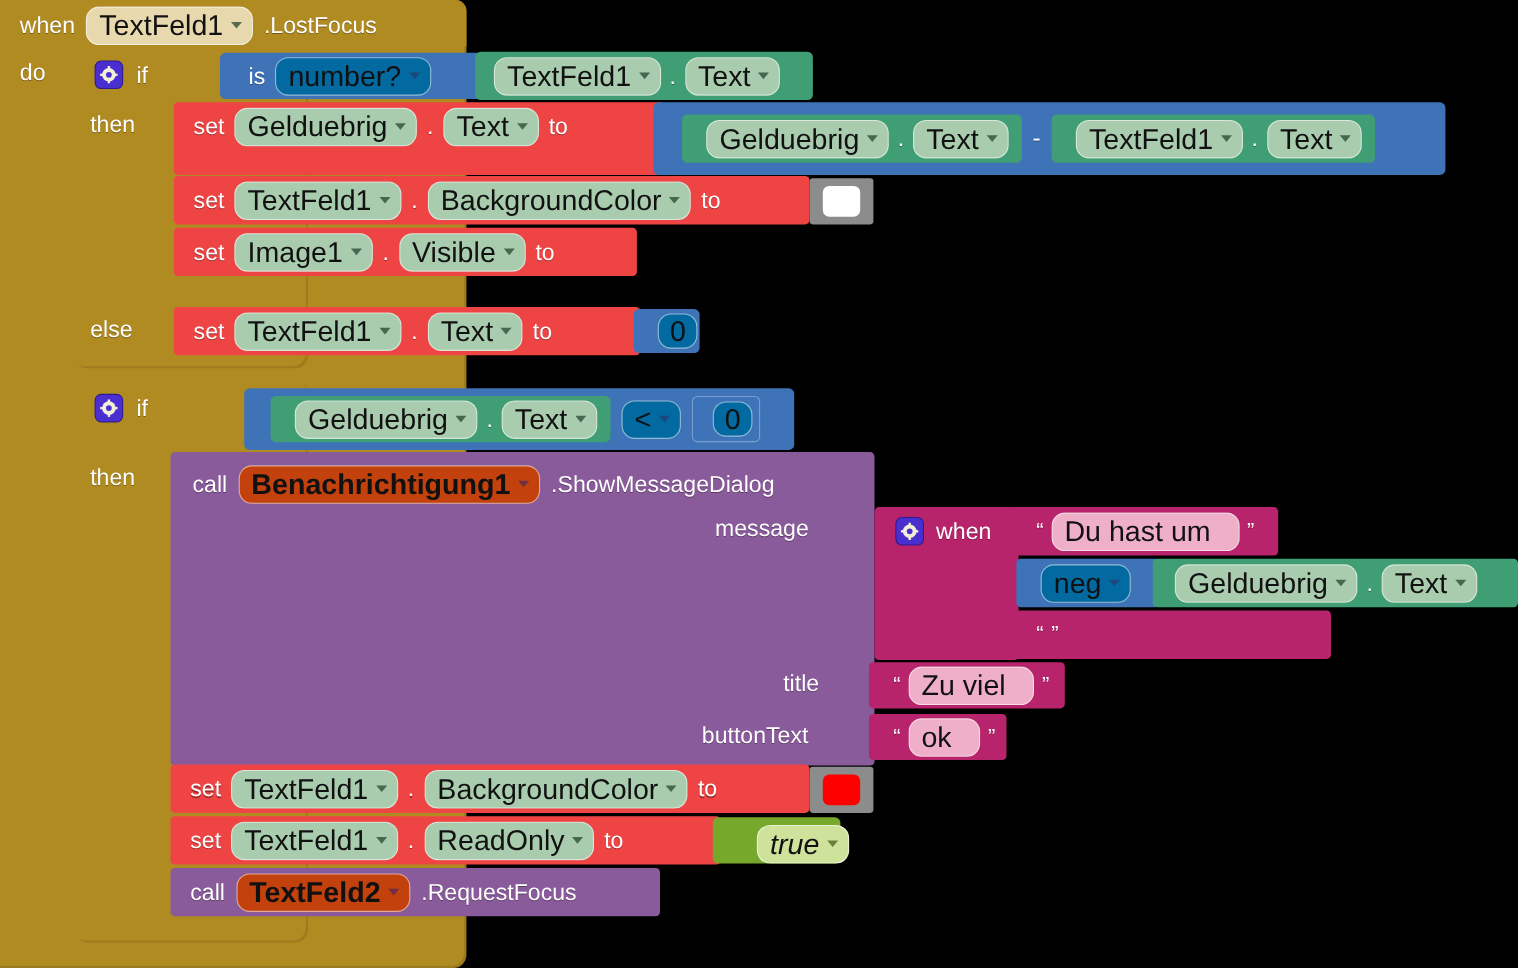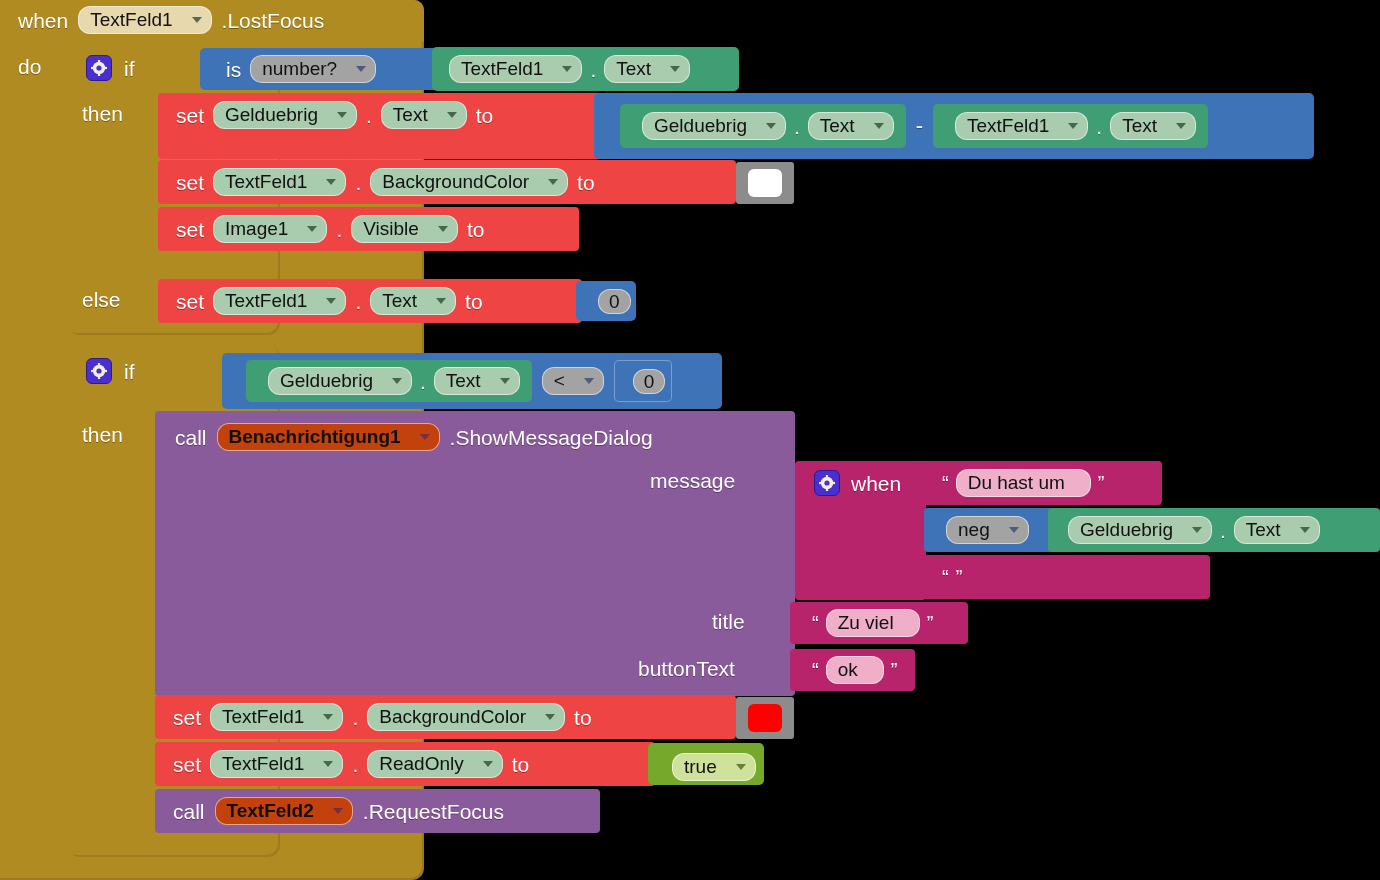--- a/index.html
+++ b/index.html
@@ -14,42 +14,42 @@
 
   
   .lbl {
     color: #fff; font-size: 21px; line-height: 1;
     white-space: nowrap; display: inline-flex; align-items: center;
     text-shadow: 0 1px 0 rgba(0,0,0,.35);
   }
 
   
   .field {
-    display: inline-flex; align-items: center; gap: 19px;
+    display: inline-flex; align-items: center; gap: 7px;
     padding: 3px 9px 4px 11px;
     border-radius: 12px;
-    font-size: 19px; line-height: 1; color: #111;
+    font-size: 26px; line-height: 1; color: #111;
     white-space: nowrap;
     border: 1px solid rgba(255,255,255,.55);
   }
   .field.noarrow { padding-right: 25px; }
   .caret {
     width: 0; height: 0; flex:none;
     border-left: 5px solid transparent;
     border-right: 5px solid transparent;
     border-top: 6px solid rgba(40,70,50,.75);
   }
   .caret.blue  { border-top-color: rgba(40,60,110,.7); }
   .caret.purple{ border-top-color: rgba(80,40,90,.7); }
   .caret.olive { border-top-color: rgba(70,95,25,.75); }
 
   
   .f-green  { background:#a9ccae; }
   .f-green2 { background:#a9ccae; }
-  .f-blue   { background:#a3a3a3;align-items:center; }
+  .f-blue   { background:#0369a1;align-items:center; }
   .f-purple { background:#c2410c;font-weight:bold; }
   .f-pink   { background:#efafc8; }
   .f-olive  { background:#cfe29b; }
   .f-tan    { background:#e8d8ae; }
 
   
   .gear {
     width: 26px; height: 26px; flex:none;
     background: #4a2fd0; border-radius: 6px;
     display:flex; align-items:center; justify-content:center;
@@ -409,21 +409,21 @@
       </span>
       <span class="lbl">.</span>
       <span class="field f-green2">
         <span>ReadOnly</span>
         <i class="caret"></i>
       </span>
       <span class="lbl">to</span>
     </div>
   </div>
   <div class="blk logic" style="left:648px; top:743px; width:116px; height:42px; border-radius:5px;">
-    <div class="row" style="height:48px; padding-left:24px;">
+    <div class="row" style="height:48px; padding-left:40px;font-style:italic;">
       <span class="field f-olive">
         <span>true</span>
         <i class="caret olive"></i>
       </span>
     </div>
   </div>
 
   <div class="blk call" style="left:155px; top:789px; width:445px; height:44px; border-radius:4px;">
     <div class="row" style="height:44px; padding-left:18px; gap:10px;">
       <span class="lbl">call</span>

